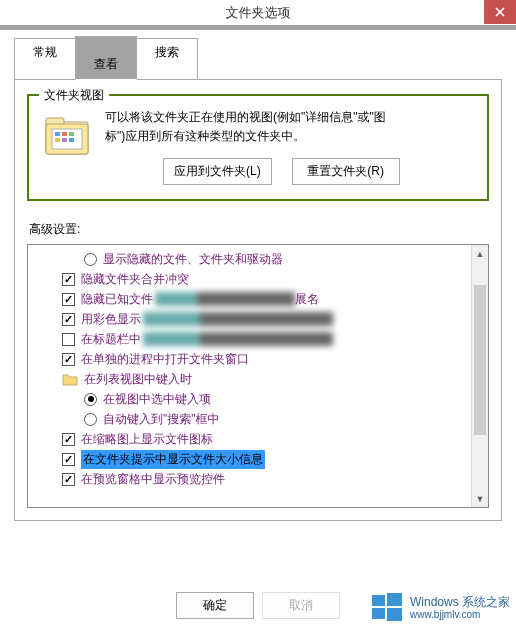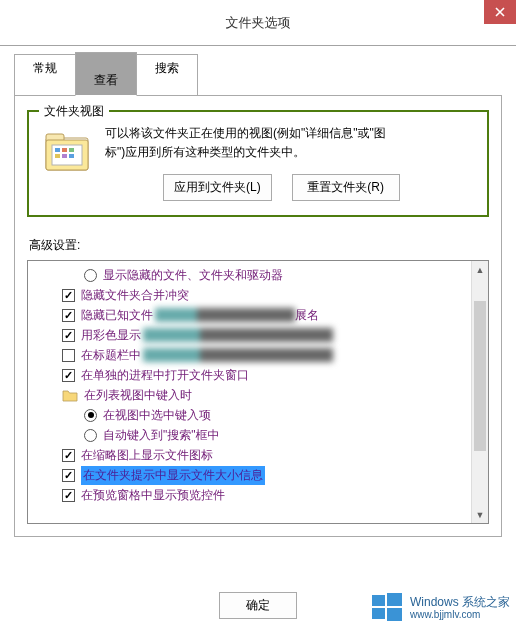--- a/index.html
+++ b/index.html
@@ -1,18 +1,18 @@
 <!DOCTYPE html>
 <html><head>
   <meta charset="utf-8">
   <style>
     * { box-sizing: border-box; margin: 0; padding: 0; }
     body { font-family: "Microsoft YaHei", "SimSun", sans-serif; font-size: 12px; background: #fff; color: #000; width: 516px; height: 627px; overflow: hidden; position: relative; }
     
-    .titlebar { height: 46px; background: #fff; display: flex; align-items: center; justify-content: center; position: relative; border-bottom: 1px solid #a3a3a3; }
+    .titlebar { height: 30px; background: #fff; display: flex; align-items: center; justify-content: center; position: relative; border-bottom: 5px solid #a3a3a3; }
     .titlebar-title { font-size: 13px; color: #333; }
     .close-btn { position: absolute; right: 0; top: 0; width: 32px; height: 24px; background: #c75050; color: #fff; display: flex; align-items: center; justify-content: center; cursor: pointer; }
     .close-btn svg { width: 10px; height: 10px; }
     
     .tabs { display: flex; padding: 6px 14px 0 14px; position: relative; }
     .tab { padding: 5px 18px; border: 1px solid #aaa; border-bottom: none; background: #fff; cursor: pointer; margin-right: -1px; font-size: 12px; position: relative; }
     .tab.active { background: #a3a3a3; z-index: 2; border-bottom: 1px solid #fff; margin-bottom: -1px; padding-top: 19px; padding-bottom: 6px; }
     .tab:not(.active) { margin-top: 2px; }
     
     .tab-panel { margin: 0 14px 10px 14px; border: 1px solid #aaa; padding: 14px 12px 12px 12px; }
@@ -39,21 +39,21 @@
     
     .checkbox { width: 13px; height: 13px; border: 1px solid #555; margin-right: 6px; display: inline-flex; align-items: center; justify-content: center; flex-shrink: 0; background: #fff; cursor: pointer; }
     .checkbox.checked::after { content: "✓"; font-size: 11px; line-height: 1; color: #000; font-weight: bold; }
     
     .radio { width: 13px; height: 13px; border: 1px solid #555; border-radius: 50%; margin-right: 6px; display: inline-flex; align-items: center; justify-content: center; flex-shrink: 0; background: #fff; cursor: pointer; }
     .radio.checked::after { content: ""; width: 6px; height: 6px; background: #000; border-radius: 50%; }
     
     .folder-glyph { width: 16px; height: 14px; margin-right: 6px; flex-shrink: 0; }
     
     .tree-text { font-size: 12px; color: #701a75; }
-    .tree-text.sel { background: #3399ff; color: #4c1d95; padding: 1px 2px; }
+    .tree-text.sel { background: #3399ff; color: #000000; padding: 1px 2px; }
     .blurpatch { display:inline-block; width:140px; height:14px; background: linear-gradient(90deg,#6aa 0,#6aa 30%,#666 30%,#666 100%); filter: blur(3px); margin-left:2px;}
     
     .restore-row { display:flex; justify-content:flex-end; margin-top:10px; }
     
     .bottom-buttons { position: absolute; bottom: 8px; left: 0; right: 0; display: flex; justify-content: center; gap: 8px; padding: 0 14px; }
     .bottom-buttons .btn { min-width: 78px; }
     
     .watermark { position: absolute; right: 6px; bottom: 2px; display: flex; align-items: center; gap: 6px; pointer-events: none; }
     .watermark .wm-text { font-size: 12px; color: #2a6496; line-height: 1.1; }
     .watermark .wm-text .domain { font-size: 10px; color: #2a6496; }
@@ -187,20 +187,21 @@
       <div class="thumb"></div>
       <div class="arrow" style="position:absolute;bottom:0;left:0;right:0">▼</div>
     </div>
   </div>
 
 
 </div>
 
 <div class="bottom-buttons">
   <button class="btn">确定</button>
+  <button class="btn" style="opacity:0.35">取消</button>
 </div>
 
 <div class="watermark">
   <svg width="34" height="34" viewBox="0 0 34 34">
     <rect x="2" y="4" width="13" height="11" fill="#3a93d6"></rect>
     <rect x="17" y="2" width="15" height="13" fill="#3a93d6"></rect>
     <rect x="2" y="17" width="13" height="11" fill="#3a93d6"></rect>
     <rect x="17" y="17" width="15" height="13" fill="#3a93d6"></rect>
   </svg>
   <div class="wm-text">

